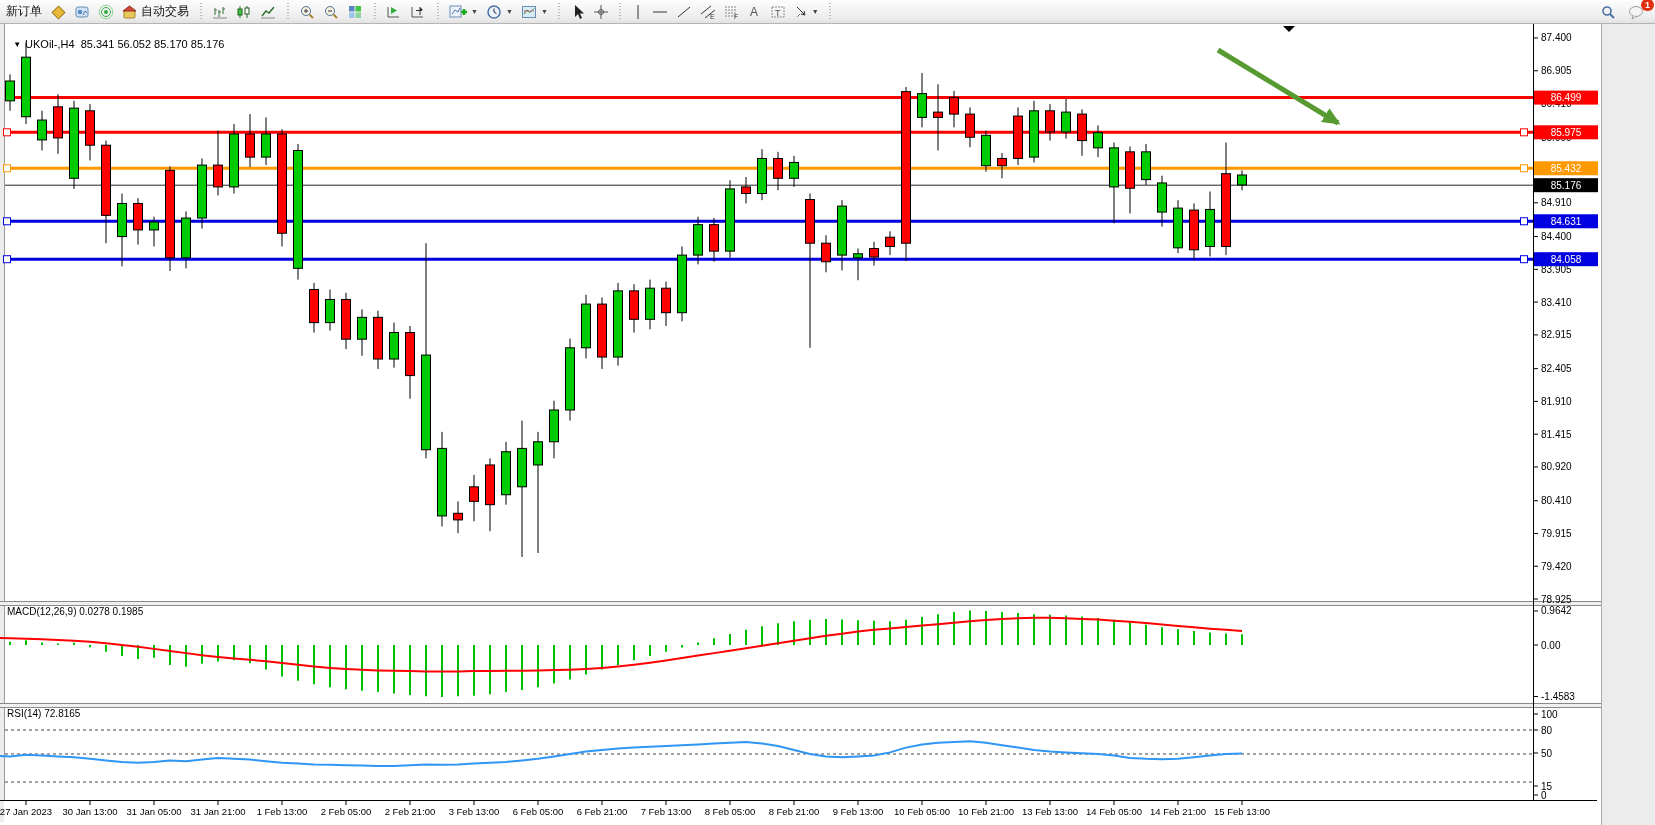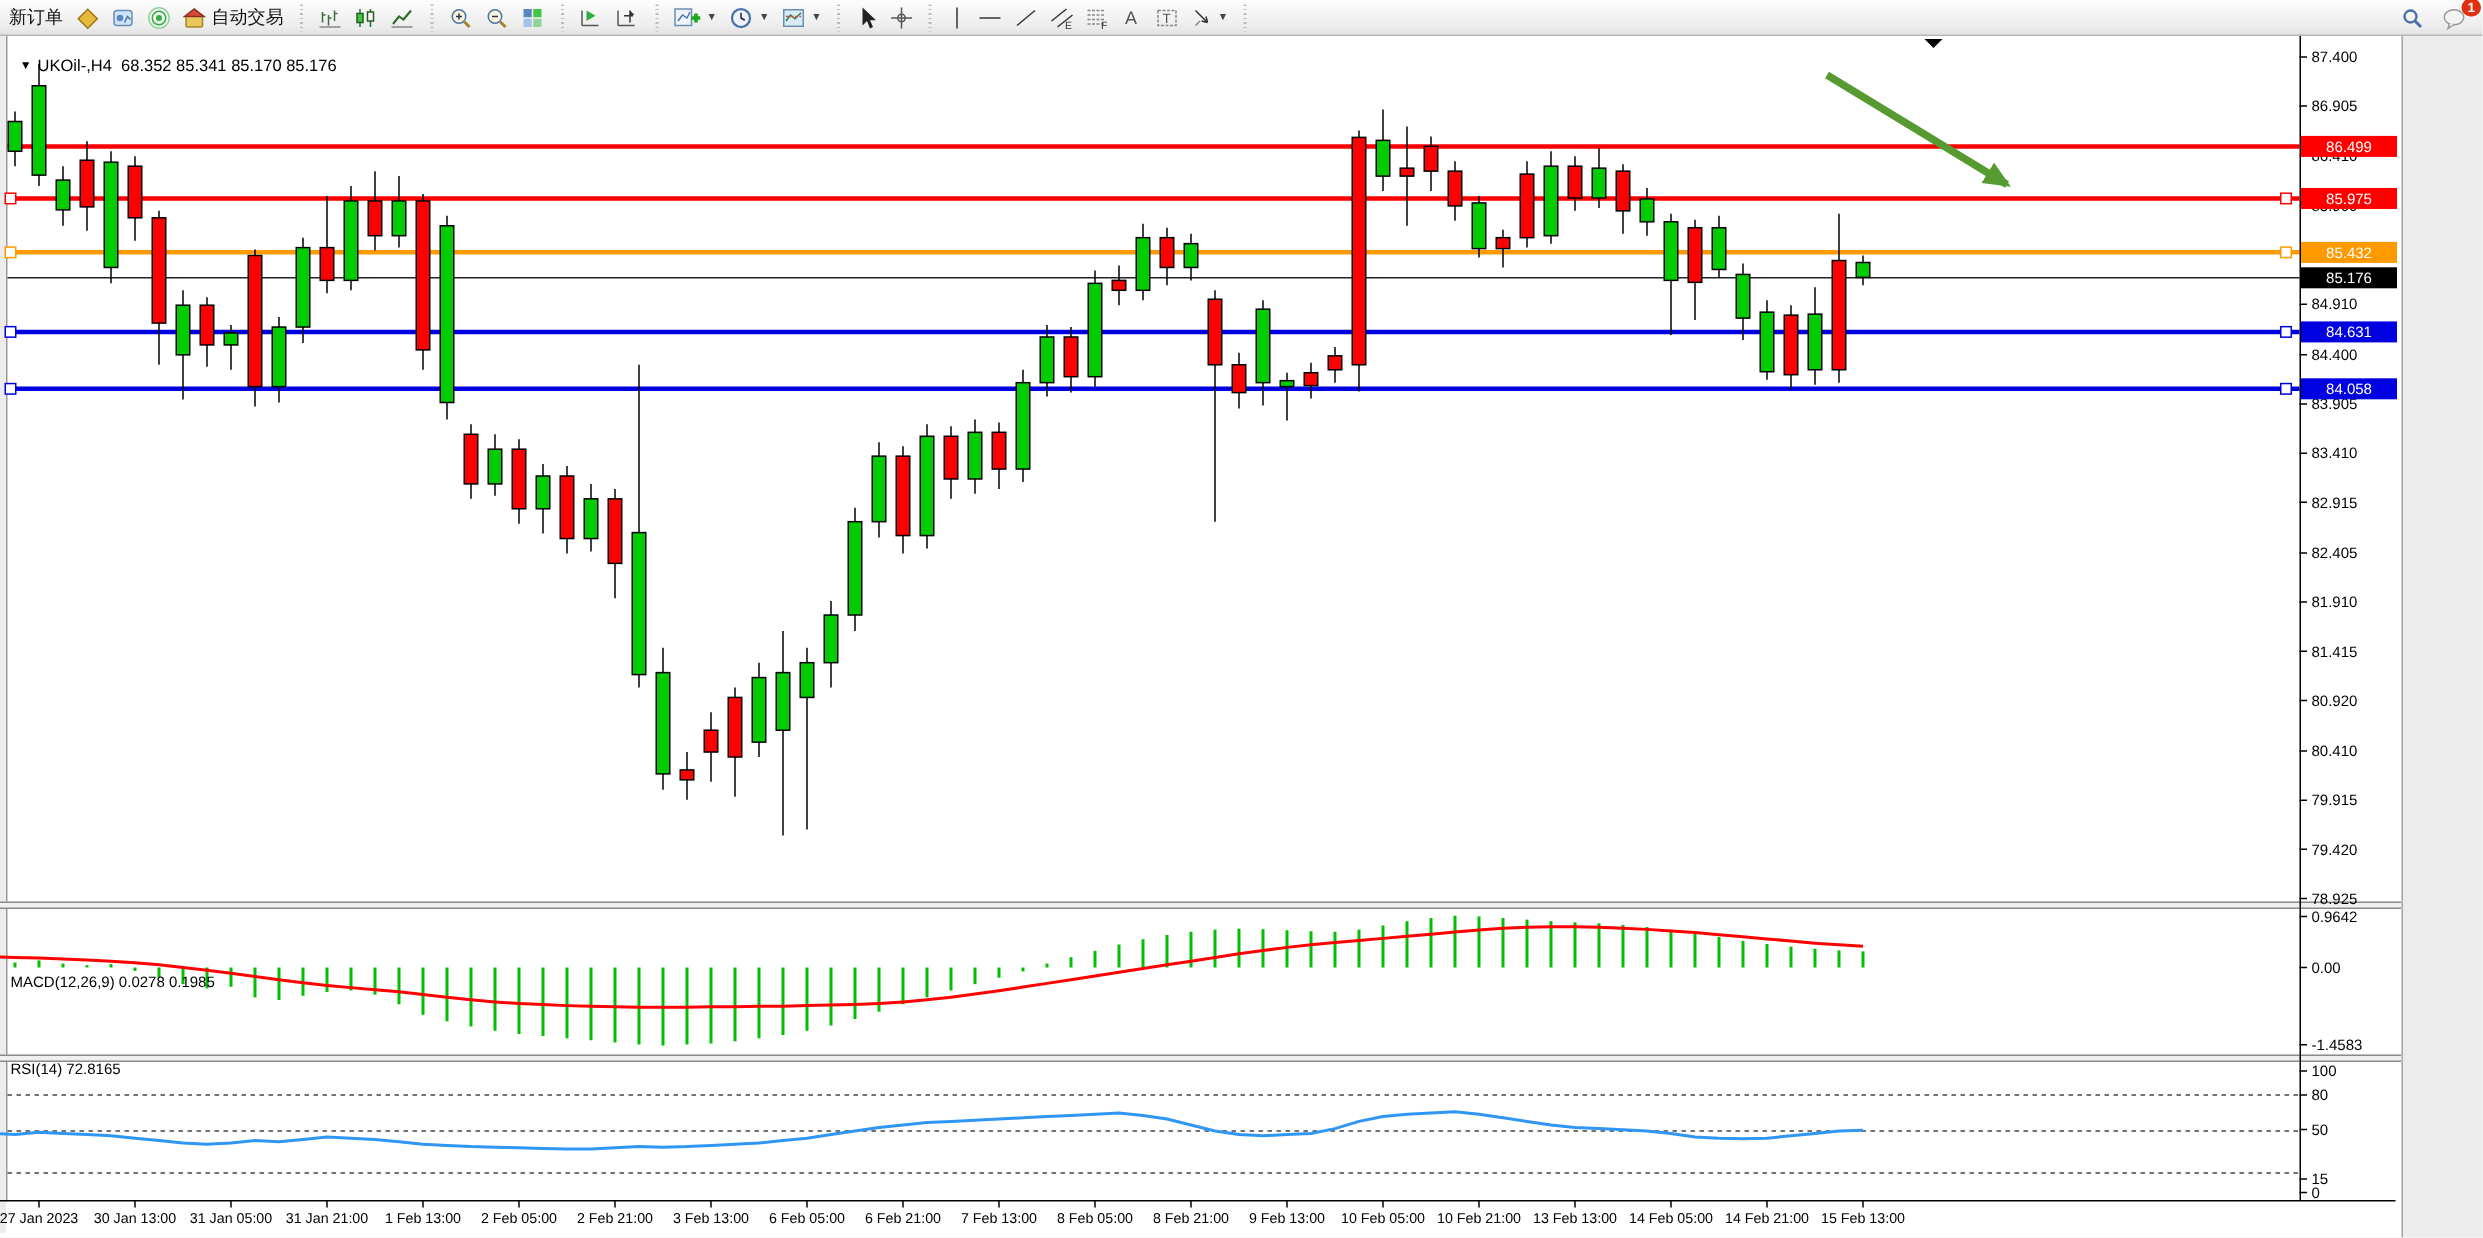--- a/index.html
+++ b/index.html
@@ -26,21 +26,21 @@
     border-radius:8px;font-size:9px;font-weight:bold;padding:1px 4px;line-height:10px;}
   .caret{font-size:7px;color:#444;margin-left:1px;}
   
   #chart-svg{position:absolute;top:0;left:0;z-index:1;}
   #right-strip{position:absolute;top:23px;left:1601px;width:54px;height:802px;
     background:#ececec;border-left:1px solid #a8a8a8;z-index:2;}
   .overlay-label{position:absolute;z-index:5;color:#000;font-size:10px;
     font-family:"Liberation Sans",sans-serif;white-space:pre;}
   #chart-title{top:26px;left:7px;font-size:11px;}
   #chart-title .title-caret{font-size:8px;position:relative;top:-1px;margin-right:4px;}
-  #macd-label{top:606px;left:7px;margin-top:44px;}
+  #macd-label{top:606px;left:7px;}
   #rsi-label{top:708px;left:7px;}
 </style>
 </head>
 <body>
 
 <div id="toolbar">
   <div class="tb-group">
     <button class="tb-btn">
       <span>新订单</span>
     </button>
@@ -681,17 +681,17 @@
       <line x1="1114" y1="800" x2="1114" y2="805" stroke="#000"></line>
       <text x="1114" y="815" font-size="9.5" font-family="Liberation Sans, sans-serif" fill="#000" text-anchor="middle">14 Feb 05:00</text>
       <line x1="1178" y1="800" x2="1178" y2="805" stroke="#000"></line>
       <text x="1178" y="815" font-size="9.5" font-family="Liberation Sans, sans-serif" fill="#000" text-anchor="middle">14 Feb 21:00</text>
       <line x1="1242" y1="800" x2="1242" y2="805" stroke="#000"></line>
       <text x="1242" y="815" font-size="9.5" font-family="Liberation Sans, sans-serif" fill="#000" text-anchor="middle">15 Feb 13:00</text>
     </g>
   </svg>
 
 <div id="chart-title" class="overlay-label">
-  <span class="title-caret">▼</span><span>UKOil-,H4</span><span>&nbsp;&nbsp;</span><span>68.352 85.341 85.170 85.176</span>
+  <span class="title-caret">▼</span><span>UKOil-,H4</span><span>&nbsp;&nbsp;</span><span>85.341 56.052 85.170 85.176</span>
 </div>
 <div id="macd-label" class="overlay-label">MACD(12,26,9) 0.0278 0.1985</div>
 <div id="rsi-label" class="overlay-label">RSI(14) 72.8165</div>
 <div id="right-strip"></div>
 
 </body></html>

